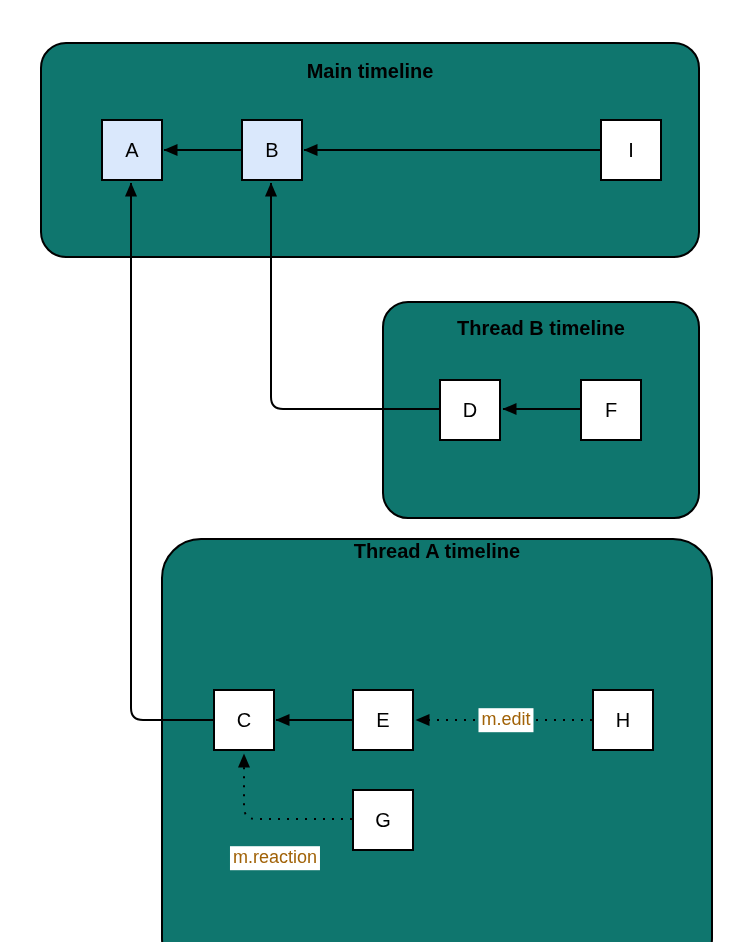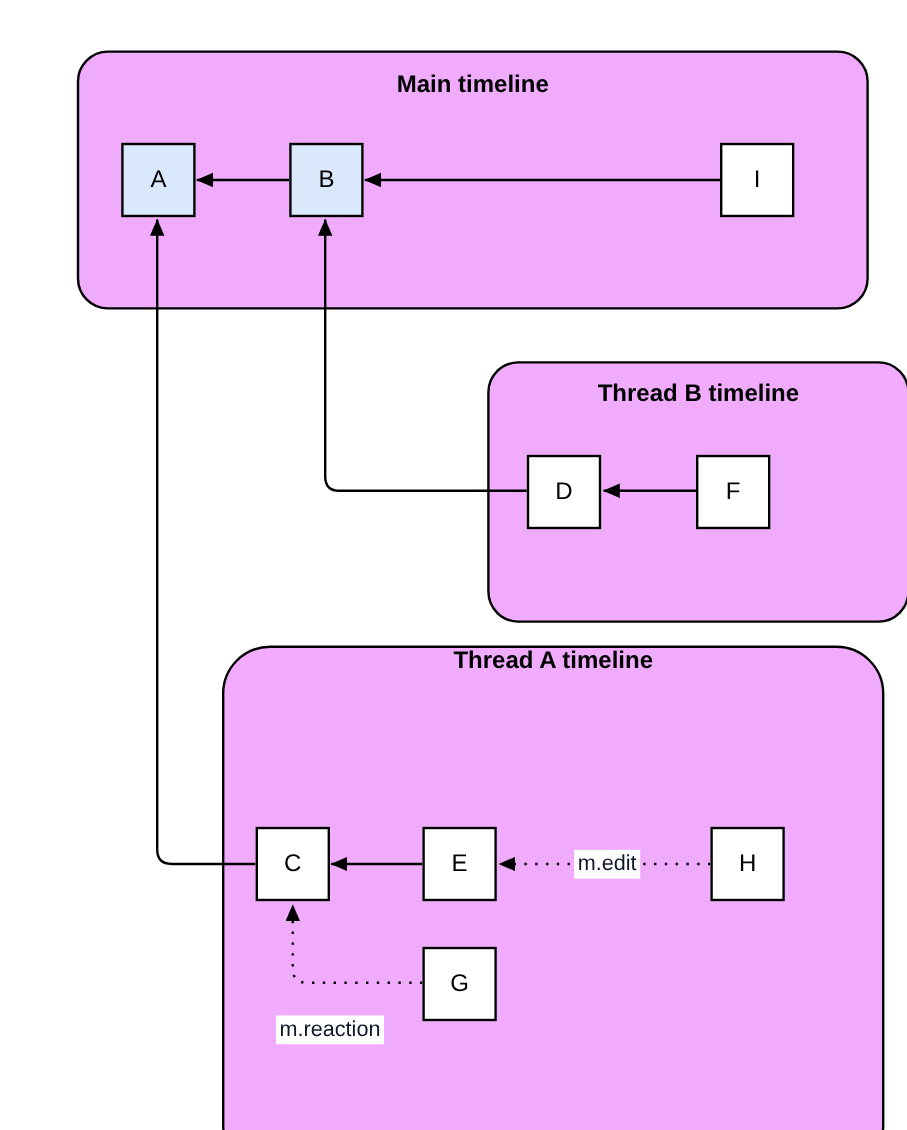--- a/index.html
+++ b/index.html
@@ -10,24 +10,23 @@
   }
   .canvas {
     position: relative;
     width: 756px;
     height: 942px;
     background: #ffffff;
     overflow: hidden;
   }
   .group {
     position: absolute;
-    background: #f0abfc;
+    background: #0f766e;
     border: 2px solid #000000;
     box-sizing: border-box;
-    margin-left: 24px;
   }
   .group-title {
     width: 100%;
     text-align: center;
     font-size: 20px;
     font-weight: bold;
     color: #000000;
   }
   .node {
     position: absolute;
@@ -50,37 +49,37 @@
     left: 0;
     top: 0;
     width: 756px;
     height: 942px;
     pointer-events: none;
   }
   .edge-label {
     position: absolute;
     transform: translate(-50%, -50%);
     background: #ffffff;
-    color: #0f172a;
+    color: #a16207;
     font-size: 18px;
     line-height: 1.2;
     padding: 1px 3px;
     white-space: nowrap;
   }
 </style>
 </head>
 <body>
 
 <div class="canvas">
 
   <div class="group" style="left:40px; top:42px; width:660px; height:216px; border-radius:26px; padding-top:16px;">
     <div class="group-title">Main timeline</div>
   </div>
 
-  <div class="group" style="left:382px; top:301px; width:352px; height:218px; border-radius:26px; padding-top:14px;">
+  <div class="group" style="left:382px; top:301px; width:318px; height:218px; border-radius:26px; padding-top:14px;">
     <div class="group-title">Thread B timeline</div>
   </div>
 
   <div class="group" style="left:161px; top:538px; width:552px; height:440px; border-radius:40px; padding-top:0;">
     <div class="group-title">Thread A timeline</div>
   </div>
 
   <svg class="edges-layer" width="756" height="942" viewBox="0 0 756 942" xmlns="http://www.w3.org/2000/svg">
     <defs>
       <marker id="arrowhead" markerUnits="userSpaceOnUse" markerWidth="16" markerHeight="14" refX="13.5" refY="6" orient="auto">

